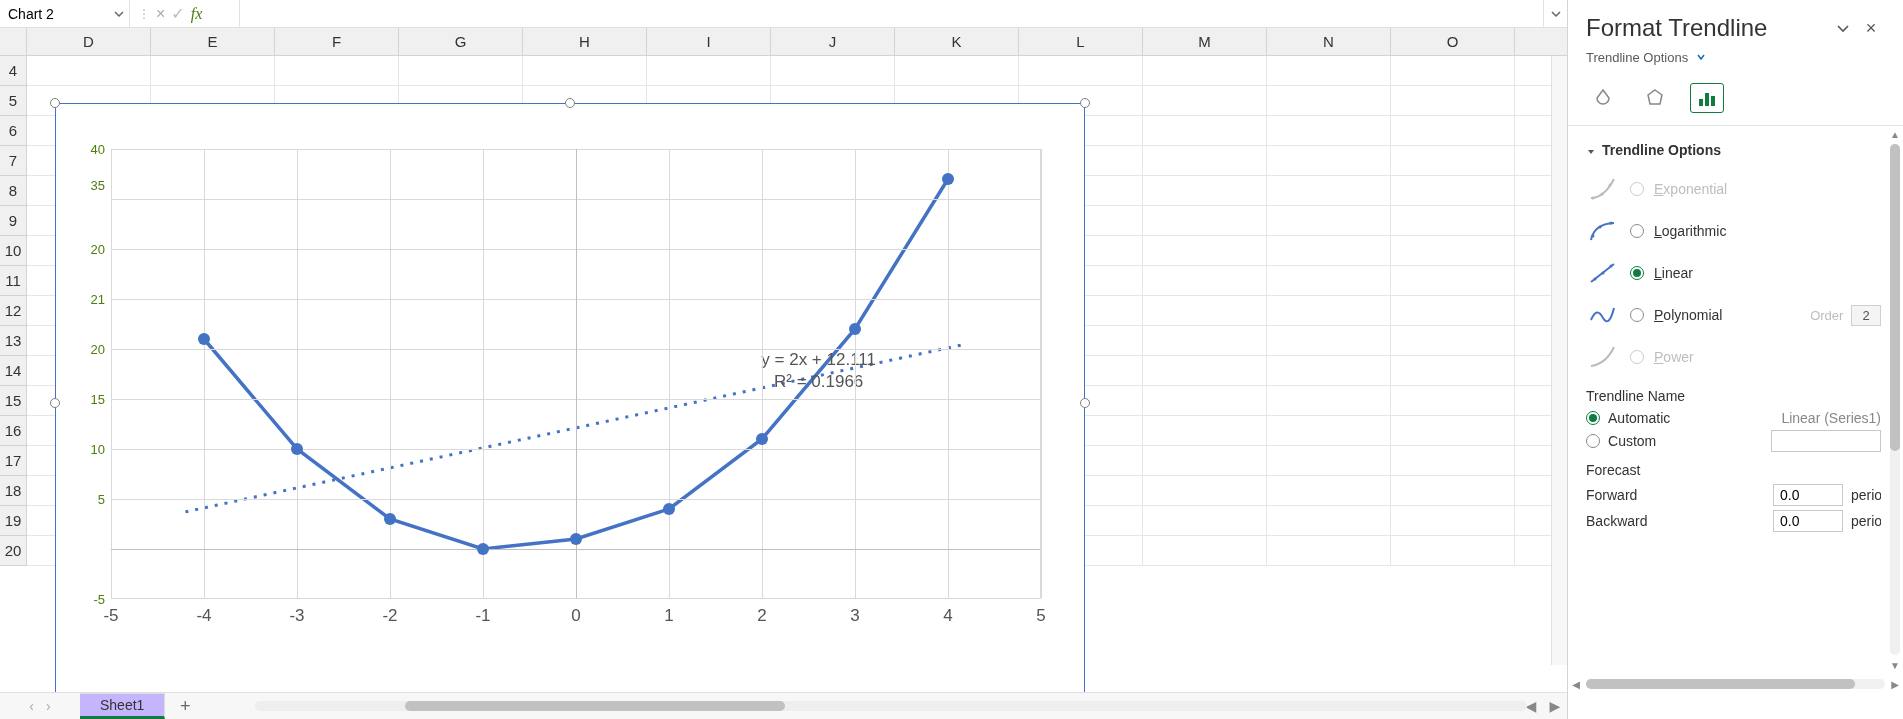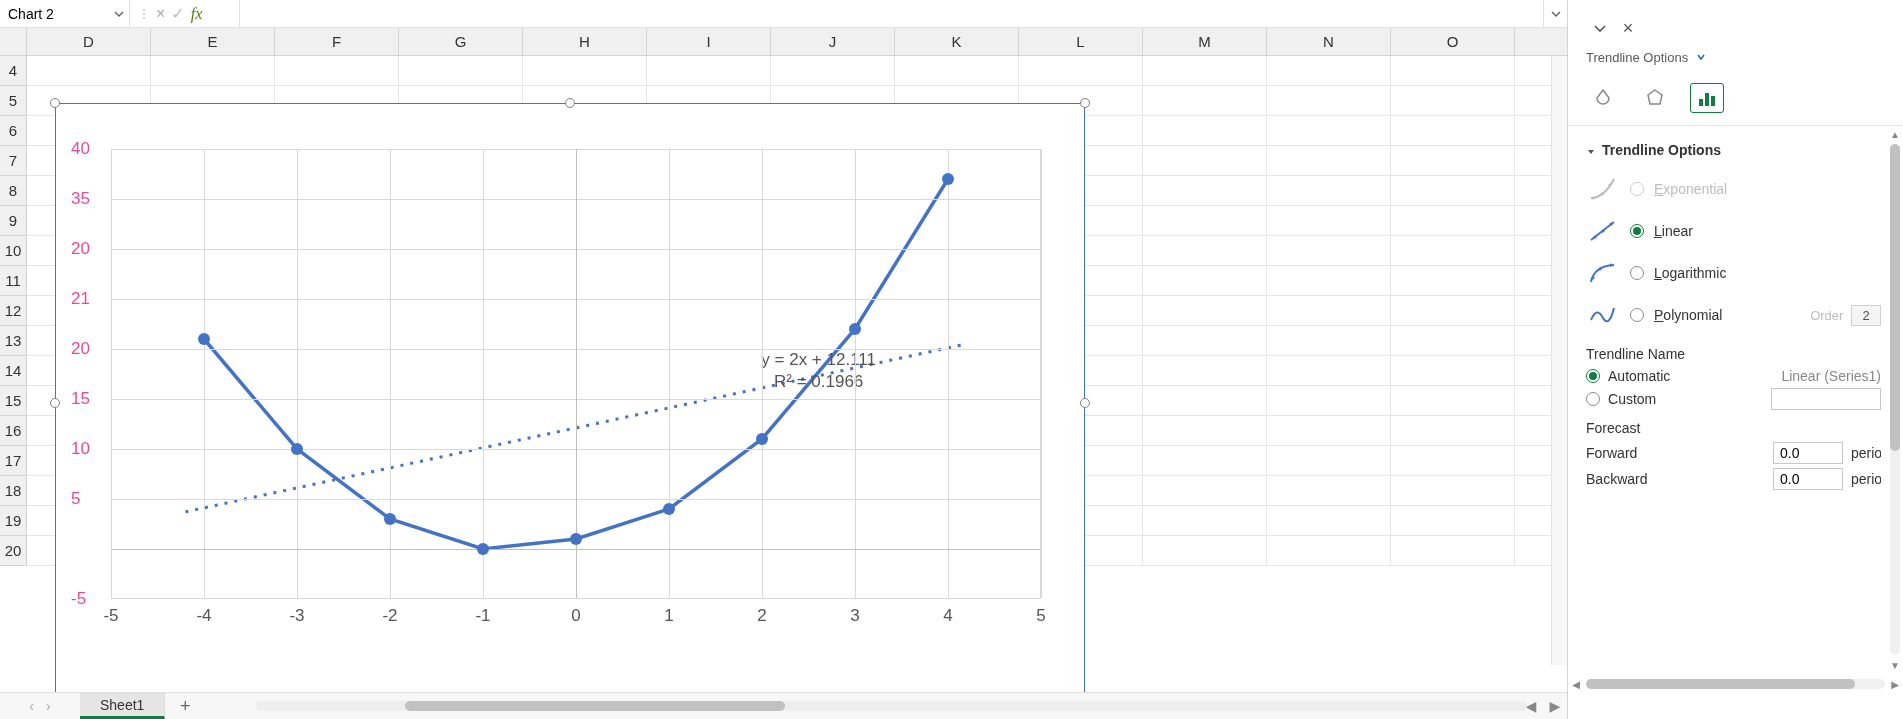--- a/index.html
+++ b/index.html
@@ -139,21 +139,21 @@
     position:absolute;
     left:55px; top:45px;
     width:930px; height:450px;
     border:1px solid #d9d9d9;
     border-left:none; border-top:none;
   }
   
   .plot .hg { position:absolute;left:0;width:100%;height:0;border-top:1px solid #d9d9d9;}
   
   .plot .vg { position:absolute;top:0;height:100%;width:0;border-left:1px solid #d9d9d9;}
-  .plot .ytick {position:absolute;left:-40px;width:34px;text-align:left;color:#ec4899;font-size:17px;transform:translateY(-50%);}
+  .plot .ytick {position:absolute;left:-40px;width:34px;text-align:right;color:#4d7c0f;font-size:13px;transform:translateY(-50%);}
   .plot .xtick {position:absolute;bottom:-28px;color:#555;font-size:17px;transform:translateX(-50%);}
 
   .data-dot{position:absolute;width:12px;height:12px;border-radius:50%;background:#4472c4;transform:translate(-50%,-50%);} 
 
   .trend-label{
     position:absolute;
     color:#555;
     font-size:17px;
     text-align:center;
     line-height:1.3;
@@ -172,21 +172,21 @@
   .tab-nav {
     width:80px;
     display:flex;align-items:center;justify-content:center;gap:12px;
     color:#aaa;
   }
   .sheet-tab {
     border-right:1px solid #ddd;
     border-top:1px solid #ddd;
     padding:0 20px;
     display:flex;align-items:center;
-    background:#e5e5e5;
+    background:#c4b5fd;
     border-bottom:3px solid #107c41;
     font-size:14px;
   }
   .add-sheet {
     width:40px;display:flex;align-items:center;justify-content:center;color:#666;font-size:18px;
   }
   .hscroll {
     flex:1; position:relative; display:flex; align-items:center;
   }
   .hscroll .track {
@@ -576,21 +576,21 @@
     <div class="hg" style="top: 400px;"></div>
         <div class="hg" style="top: 350px;"></div>
         <div class="hg" style="top: 300px;"></div>
         <div class="hg" style="top: 250px;"></div>
         <div class="hg" style="top: 200px;"></div>
         <div class="hg" style="top: 150px;"></div>
         <div class="hg" style="top: 100px;"></div>
         <div class="hg" style="top: 50px;"></div>
         <div class="hg" style="top: 0px;"></div>
         <div class="ytick" style="top: 0px;">40</div>
-        <div class="ytick" style="top: 50px;">35</div>
+        <div class="ytick" style="top: 36px;">35</div>
         <div class="ytick" style="top: 100px;">20</div>
         <div class="ytick" style="top: 150px;">21</div>
         <div class="ytick" style="top: 200px;">20</div>
         <div class="ytick" style="top: 250px;">15</div>
         <div class="ytick" style="top: 300px;">10</div>
         <div class="ytick" style="top: 350px;">5</div>
         <div class="ytick" style="top: 450px;">-5</div>
         <div class="vg" style="left: 0px;"></div>
         <div class="vg" style="left: 93px;"></div>
         <div class="vg" style="left: 186px;"></div>
@@ -643,20 +643,21 @@
     <span style="font-size:12px;width:24px;text-align:center;">⋮</span>
     <span class="btn">◀</span>
     <div class="track"></div>
     <div class="thumb" style="left:200px;width:380px;"></div>
     <span class="btn" style="margin-left:auto;">▶</span>
   </div>
 </div>
 
 <div class="task-pane">
   <div class="title-row">
+    <h2>Format Trendline</h2>
     <div class="icon-btn">
       <svg width="16" height="16" viewBox="0 0 16 16">
           <path d="M3 6 L8 11 L13 6" fill="none" stroke="#555" stroke-width="1.6"></path>
         </svg>
     </div>
     <div class="icon-btn" style="font-size:18px;">×</div>
   </div>
   <div class="options-row">
     <span>Trendline Options</span>
     <span class="caret">
@@ -704,57 +705,66 @@
               <circle cx="22" cy="9" r="1.5" fill="#bbb"></circle>
             </svg>
         </span>
         <span class="radio disabled"></span>
         <span class="opt-label" style="color:#bdbdbd;"><span class="ul">E</span><span>xponential</span></span>
       </div>
 
       <div class="option-row">
         <span class="opt-icon">
           <svg width="30" height="26" viewBox="0 0 30 26">
+              <path d="M3 22 Q6 6 26 5" fill="none" stroke="#4472c4" stroke-width="2"></path>
+              <circle cx="5" cy="18" r="1.5" fill="#4472c4"></circle>
+              <circle cx="12" cy="9" r="1.5" fill="#4472c4"></circle>
+              <circle cx="23" cy="5" r="1.5" fill="#4472c4"></circle>
+            </svg>
+        </span>
+        <span class="radio"></span>
+        <span class="opt-label"><span class="ul">L</span><span>ogarithmic</span></span>
+      </div>
+
+      <div class="option-row">
+        <span class="opt-icon">
+          <svg width="30" height="26" viewBox="0 0 30 26">
               <line x1="3" y1="22" x2="26" y2="4" stroke="#4472c4" stroke-width="2"></line>
               <circle cx="7" cy="19" r="1.5" fill="#4472c4"></circle>
               <circle cx="15" cy="13" r="1.5" fill="#4472c4"></circle>
               <circle cx="23" cy="6" r="1.5" fill="#4472c4"></circle>
             </svg>
         </span>
         <span class="radio selected"></span>
         <span class="opt-label"><span class="ul">L</span><span>inear</span></span>
-      </div>
-
-      <div class="option-row">
-        <span class="opt-icon">
-          <svg width="30" height="26" viewBox="0 0 30 26">
-              <path d="M3 22 Q6 6 26 5" fill="none" stroke="#4472c4" stroke-width="2"></path>
-              <circle cx="5" cy="18" r="1.5" fill="#4472c4"></circle>
-              <circle cx="12" cy="9" r="1.5" fill="#4472c4"></circle>
-              <circle cx="23" cy="5" r="1.5" fill="#4472c4"></circle>
-            </svg>
-        </span>
-        <span class="radio"></span>
-        <span class="opt-label"><span class="ul">L</span><span>ogarithmic</span></span>
       </div>
 
       <div class="option-row">
         <span class="opt-icon">
           <svg width="30" height="26" viewBox="0 0 30 26">
               <path d="M3 18 Q9 4 15 16 Q21 26 26 6" fill="none" stroke="#4472c4" stroke-width="2"></path>
             </svg>
         </span>
         <span class="radio"></span>
         <span class="opt-label"><span class="ul">P</span><span>olynomial</span></span>
         <span class="opt-extra">
           <span>Order</span>
           <input type="text" disabled="" value="2" style="">
         </span>
       </div>
 
+      <div class="option-row">
+        <span class="opt-icon">
+          <svg width="30" height="26" viewBox="0 0 30 26">
+              <path d="M3 22 Q18 20 26 3" fill="none" stroke="#bbb" stroke-width="2"></path>
+            </svg>
+        </span>
+        <span class="radio disabled"></span>
+        <span class="opt-label" style="color:#bdbdbd;"><span class="ul">P</span><span>ower</span></span>
+      </div>
 
 
       <div class="sub-label">Trendline Name</div>
       <div class="field-row">
         <span class="radio selected"></span>
         <label><span class="ul">A</span><span>utomatic</span></label>
         <span style="color:#888;white-space:nowrap;overflow:hidden;max-width:110px;">Linear (Series1)</span>
       </div>
       <div class="field-row">
         <span class="radio"></span>

